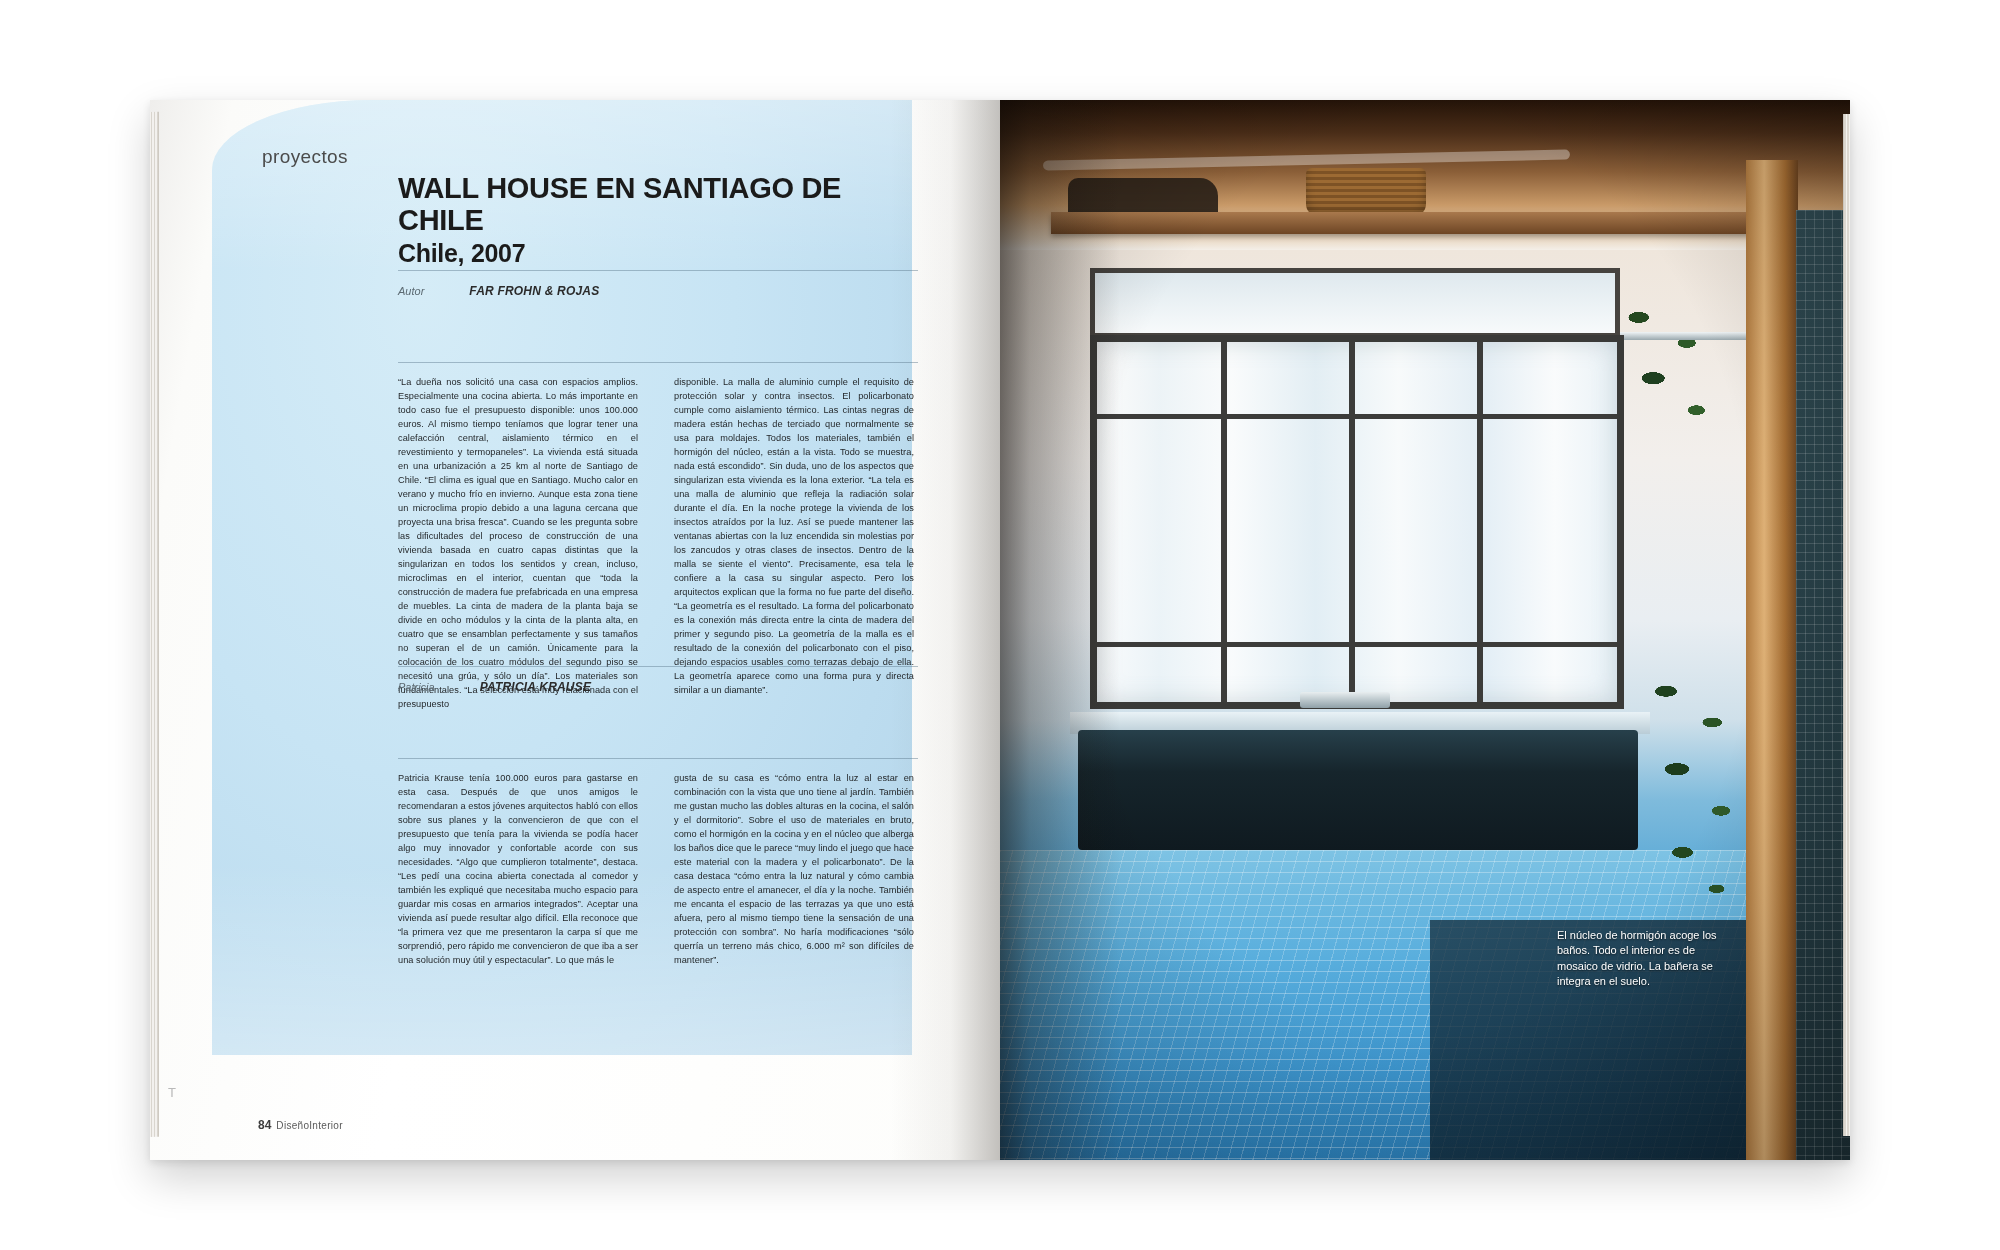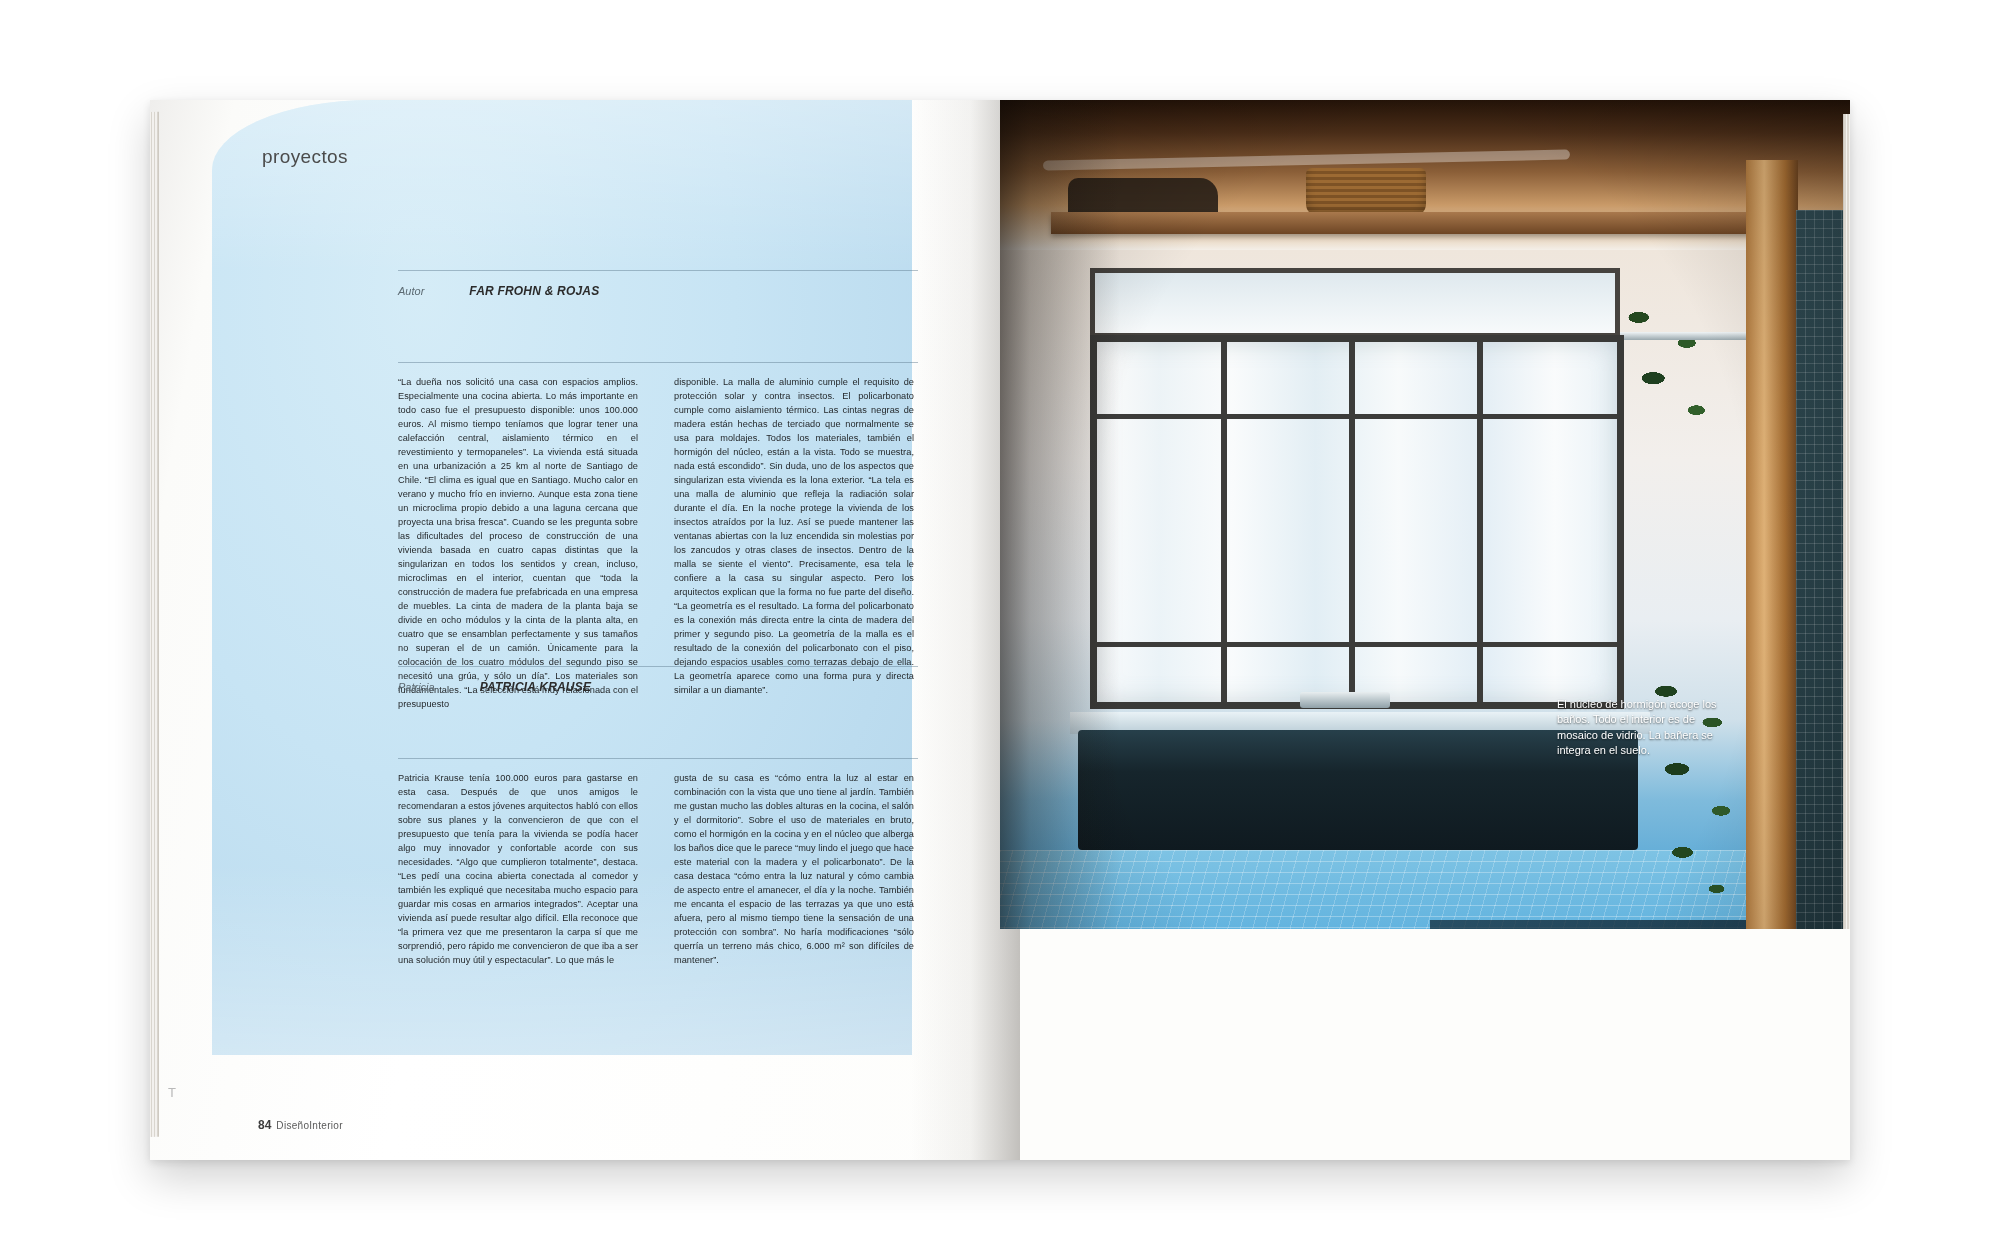--- a/index.html
+++ b/index.html
@@ -34,21 +34,20 @@
 
   
   .page-left {
     position: absolute;
     left: 0;
     top: 0;
     width: 850px;
     height: 1060px;
     background: linear-gradient(100deg, #efeeec 0%, #fbfbf9 8%, #ffffff 40%, #fdfdfb 100%);
     overflow: hidden;
-    padding-left: 20px;
   }
   
   .page-left .gutter-shade {
     position: absolute;
     right: 0;
     top: 0;
     width: 110px;
     height: 100%;
     background: linear-gradient(to right, rgba(0,0,0,0) 0%, rgba(60,50,40,0.06) 55%, rgba(40,32,24,0.28) 100%);
     pointer-events: none;
@@ -154,21 +153,21 @@
   }
   .folio b { font-size: 12px; margin-right: 5px; }
   .folio .mag { letter-spacing: 0.3px; color: #5a5a5a; }
 
   
   .page-right {
     position: absolute;
     left: 850px;
     top: 0;
     width: 850px;
-    height: 829px;
+    height: 1060px;
     overflow: hidden;
     background: #111;
   }
   .page-right .paper-right {
     position: absolute;
     inset: 0;
     background: #ffffff;
   }
 
   .photo {
@@ -348,20 +347,24 @@
   <div class="spread">
 
     <div class="page-left">
 
       <div class="page-stack-left"></div>
 
       <div class="blue-panel"></div>
 
       <div class="kicker">proyectos</div>
 
+      <div class="headline">
+        <span>WALL HOUSE EN SANTIAGO DE CHILE</span>
+        <span class="l2">Chile, 2007</span>
+      </div>
 
       <div class="rule" style="left:248px; top:170px; width:520px;"></div>
 
       <div class="byline" style="left:248px; top:184px;">
         <span class="lab">Autor</span><span class="nm">FAR FROHN &amp; ROJAS</span>
       </div>
 
 
       <div class="rule" style="left:248px; top:262px; width:520px;"></div>
 

